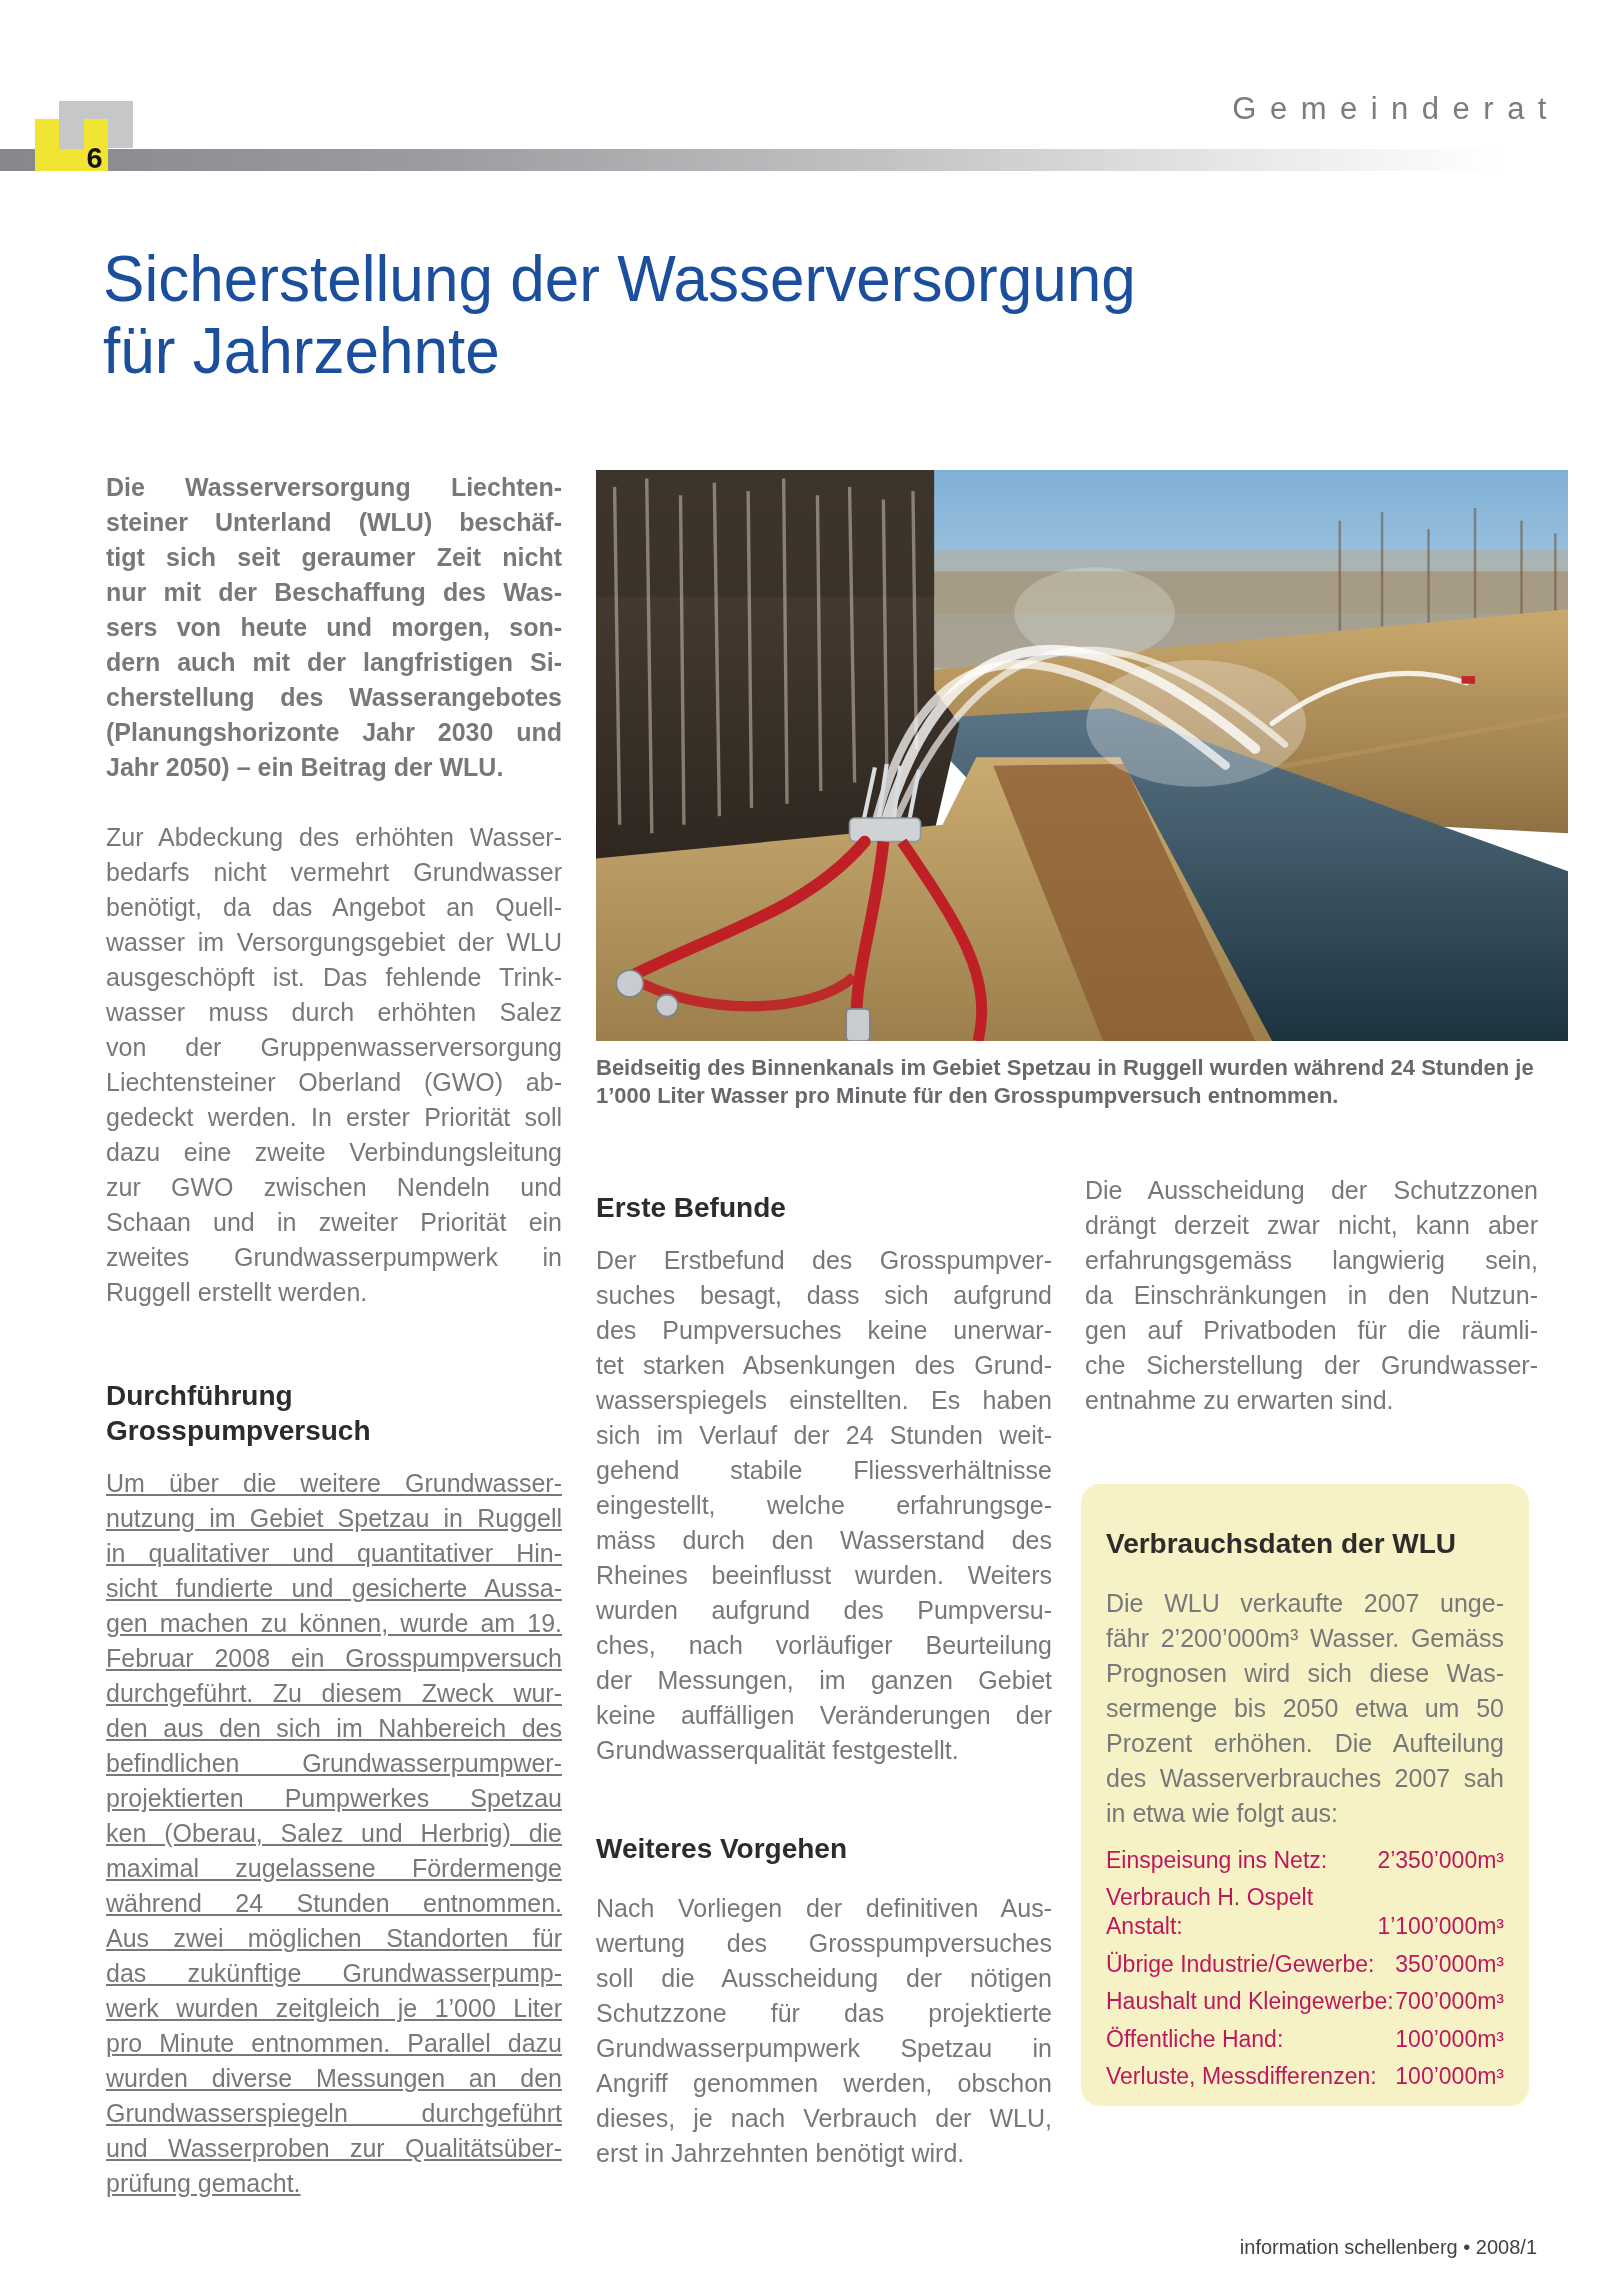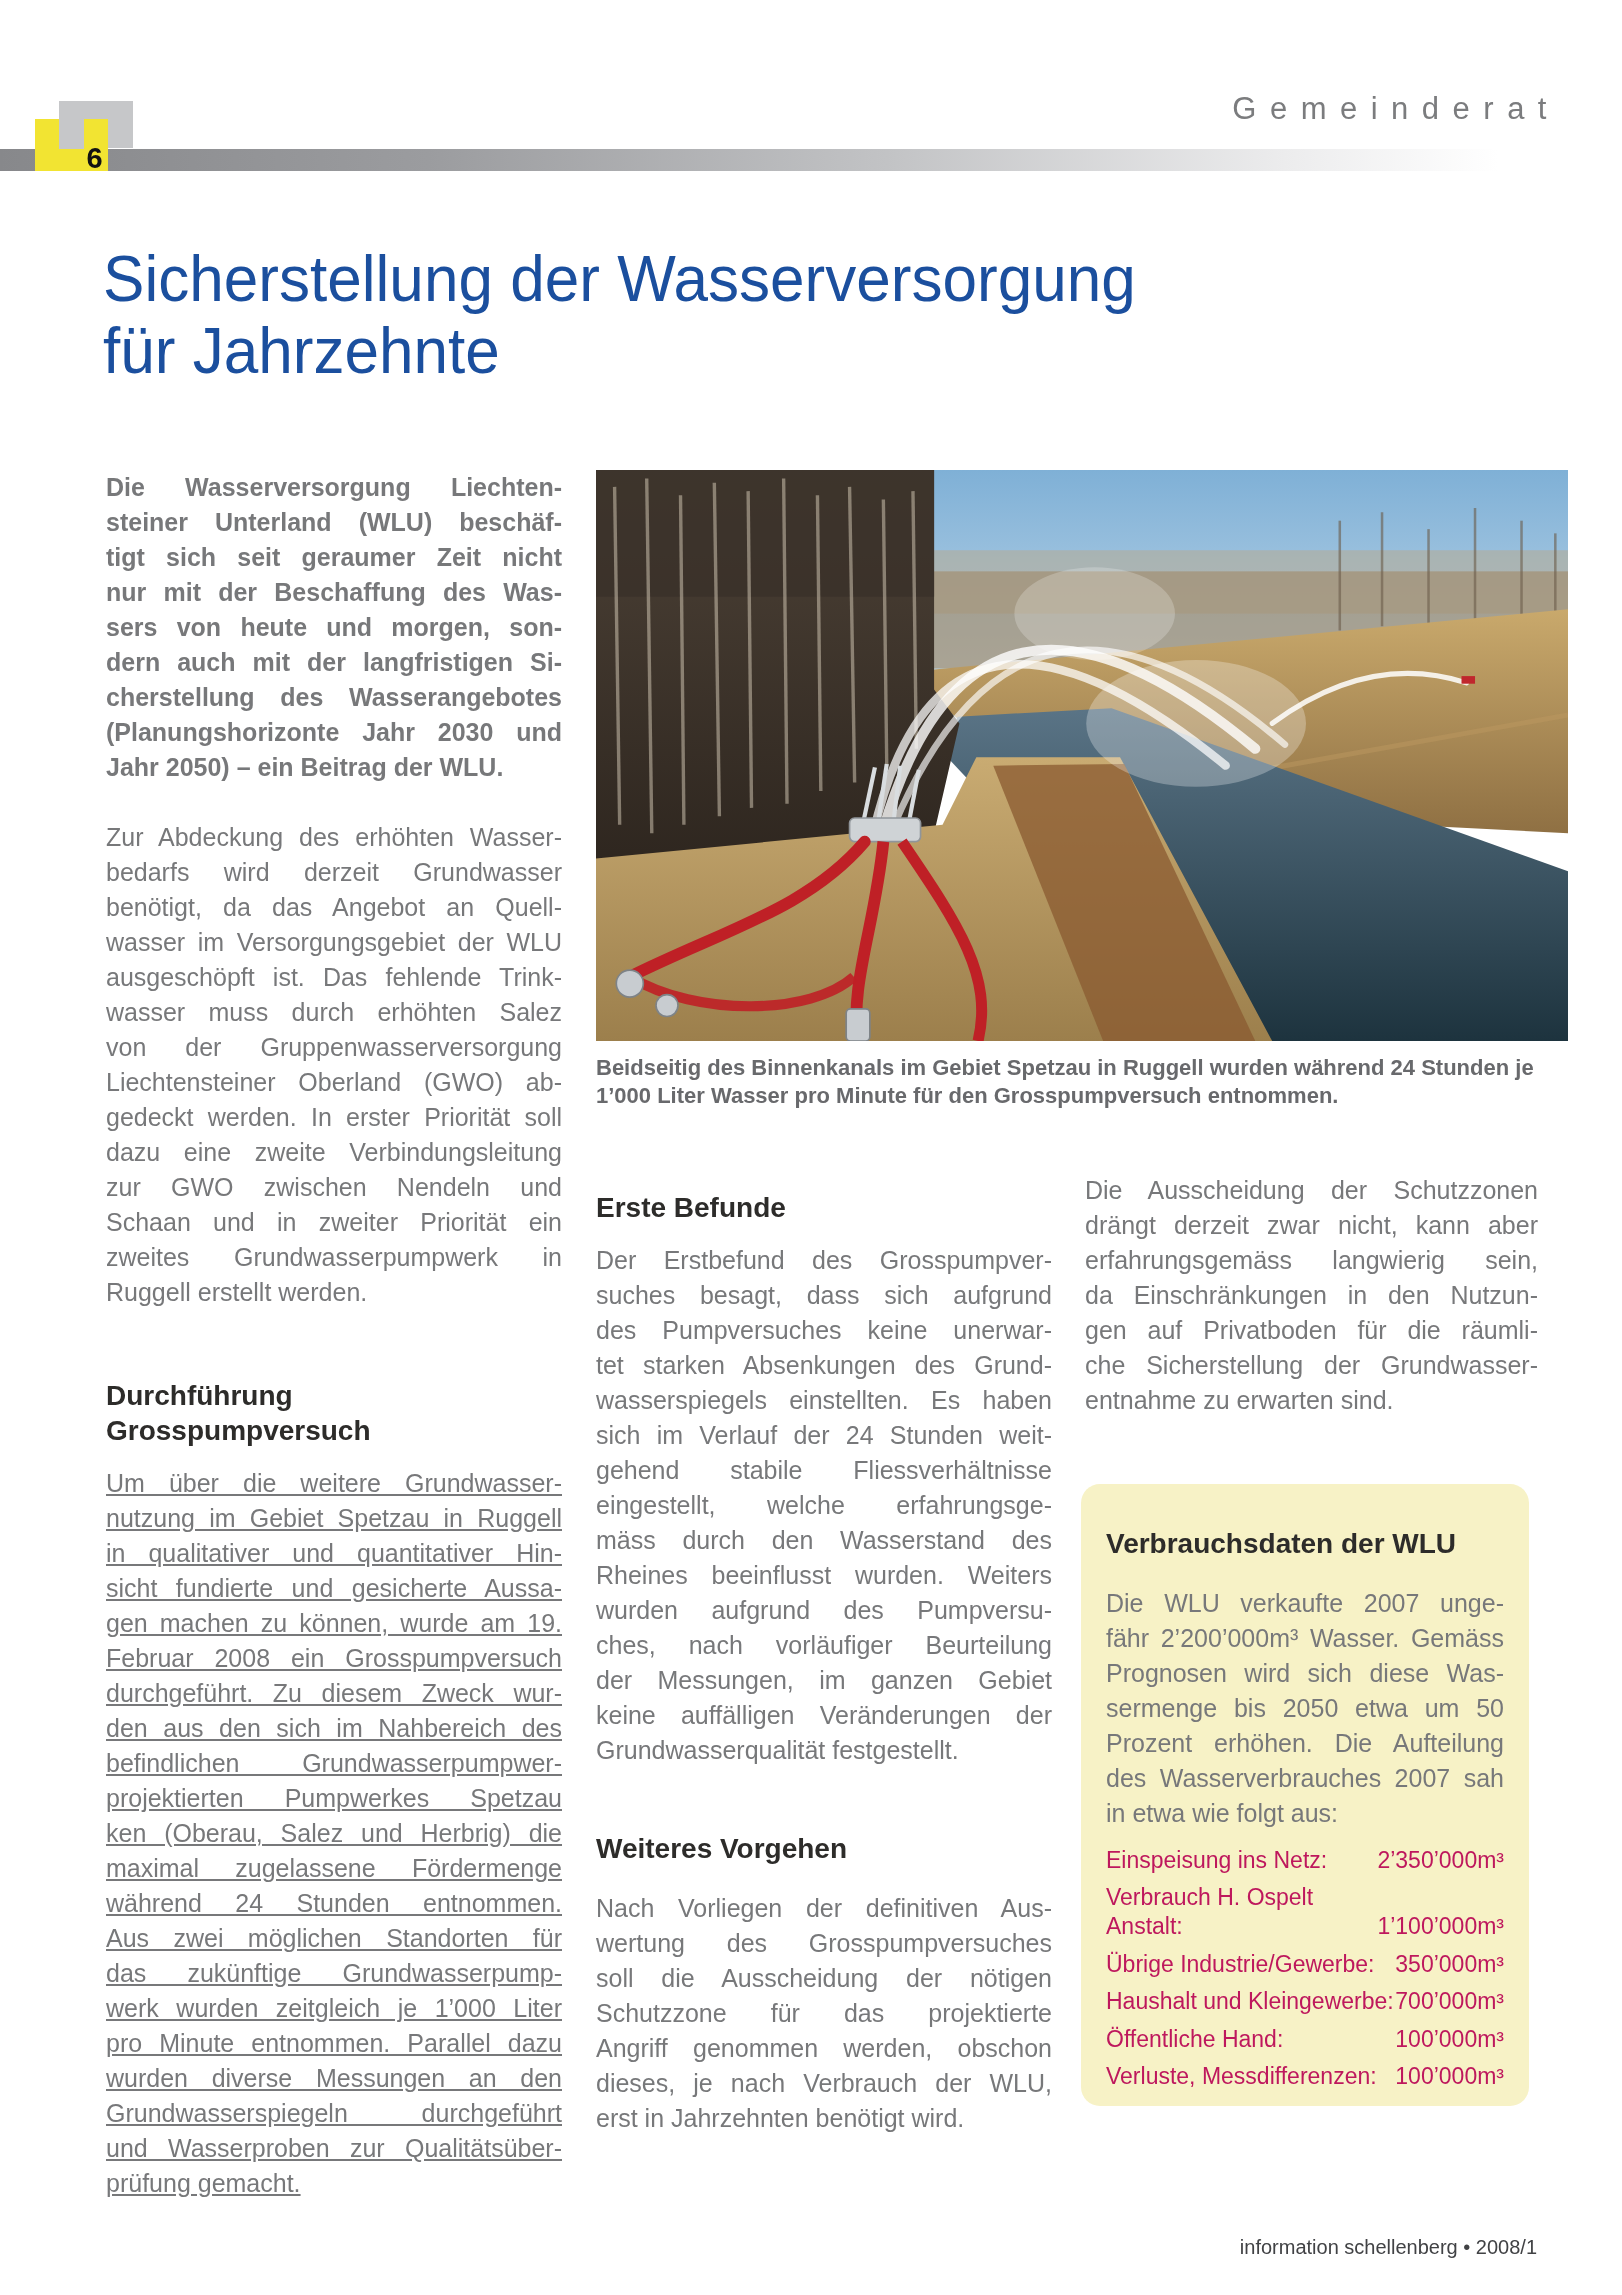--- a/index.html
+++ b/index.html
@@ -77,21 +77,21 @@
         <div class="line">tigt sich seit geraumer Zeit nicht</div>
         <div class="line">nur mit der Beschaffung des Was-</div>
         <div class="line">sers von heute und morgen, son-</div>
         <div class="line">dern auch mit der langfristigen Si-</div>
         <div class="line">cherstellung des Wasserangebotes</div>
         <div class="line">(Planungshorizonte Jahr 2030 und</div>
         <div class="line">Jahr 2050) – ein Beitrag der WLU.</div>
       </div>
     <div class="para just p2">
         <div class="line">Zur Abdeckung des erhöhten Wasser-</div>
-        <div class="line">bedarfs wird derzeit Grundwasser</div>
+        <div class="line">bedarfs nicht vermehrt Grundwasser</div>
         <div class="line">benötigt, da das Angebot an Quell-</div>
         <div class="line">wasser im Versorgungsgebiet der WLU</div>
         <div class="line">ausgeschöpft ist. Das fehlende Trink-</div>
         <div class="line">wasser muss durch erhöhten Salez</div>
         <div class="line">von der Gruppenwasserversorgung</div>
         <div class="line">Liechtensteiner Oberland (GWO) ab-</div>
         <div class="line">gedeckt werden. In erster Priorität soll</div>
         <div class="line">dazu eine zweite Verbindungsleitung</div>
         <div class="line">zur GWO zwischen Nendeln und</div>
         <div class="line">Schaan und in zweiter Priorität ein</div>
@@ -230,20 +230,21 @@
         <div class="line">der Messungen, im ganzen Gebiet</div>
         <div class="line">keine auffälligen Veränderungen der</div>
         <div class="line">Grundwasserqualität festgestellt.</div>
       </div>
     <h2 class="h2 h2b">Weiteres Vorgehen</h2>
     <div class="para just p2">
         <div class="line">Nach Vorliegen der definitiven Aus-</div>
         <div class="line">wertung des Grosspumpversuches</div>
         <div class="line">soll die Ausscheidung der nötigen</div>
         <div class="line">Schutzzone für das projektierte</div>
+        <div class="line">Grundwasserpumpwerk Spetzau in</div>
         <div class="line">Angriff genommen werden, obschon</div>
         <div class="line">dieses, je nach Verbrauch der WLU,</div>
         <div class="line">erst in Jahrzehnten benötigt wird.</div>
       </div>
   </div>
 
   <div class="col3">
     <div class="para just">
         <div class="line">Die Ausscheidung der Schutzzonen</div>
         <div class="line">drängt derzeit zwar nicht, kann aber</div>

